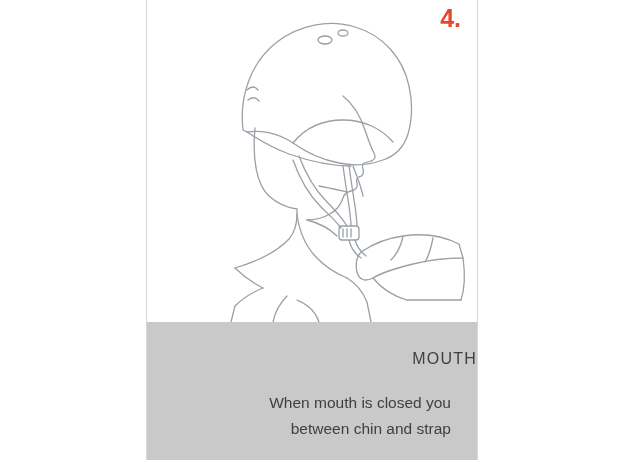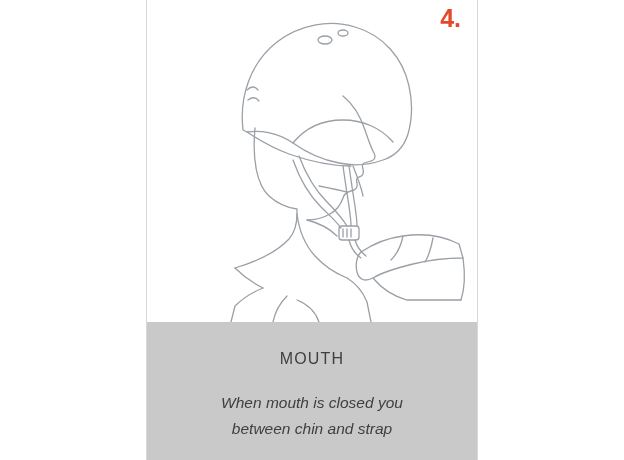--- a/index.html
+++ b/index.html
@@ -56,39 +56,38 @@
     line-height: 1;
   }
   .caption {
     position: absolute;
     left: 0;
     top: 322px;
     width: 330px;
     height: 138px;
     background: #c9c9c9;
     box-sizing: border-box;
-    text-align: center;
+    text-align: right;
     color: #3a3a3a;
   }
   .caption-title {
     margin-top: 28px;
     font-size: 16px;
     letter-spacing: 1.2px;
     color: #3f3f3f;
   }
   .caption-body {
     margin-top: 22px;
     font-size: 15.5px;
     line-height: 26px;
     color: #3f3f3f;
     padding: 0 26px;
   }
   .caption-body div {
     white-space: nowrap;
-    font-style: italic;
   }
 </style>
 </head>
 <body>
 
 <div class="page">
   <div class="card">
 
     <div class="illustration">
       <svg viewBox="0 0 330 322" xmlns="http://www.w3.org/2000/svg" fill="none" stroke="#9aa0a6" stroke-width="1.3" stroke-linecap="round" stroke-linejoin="round">

